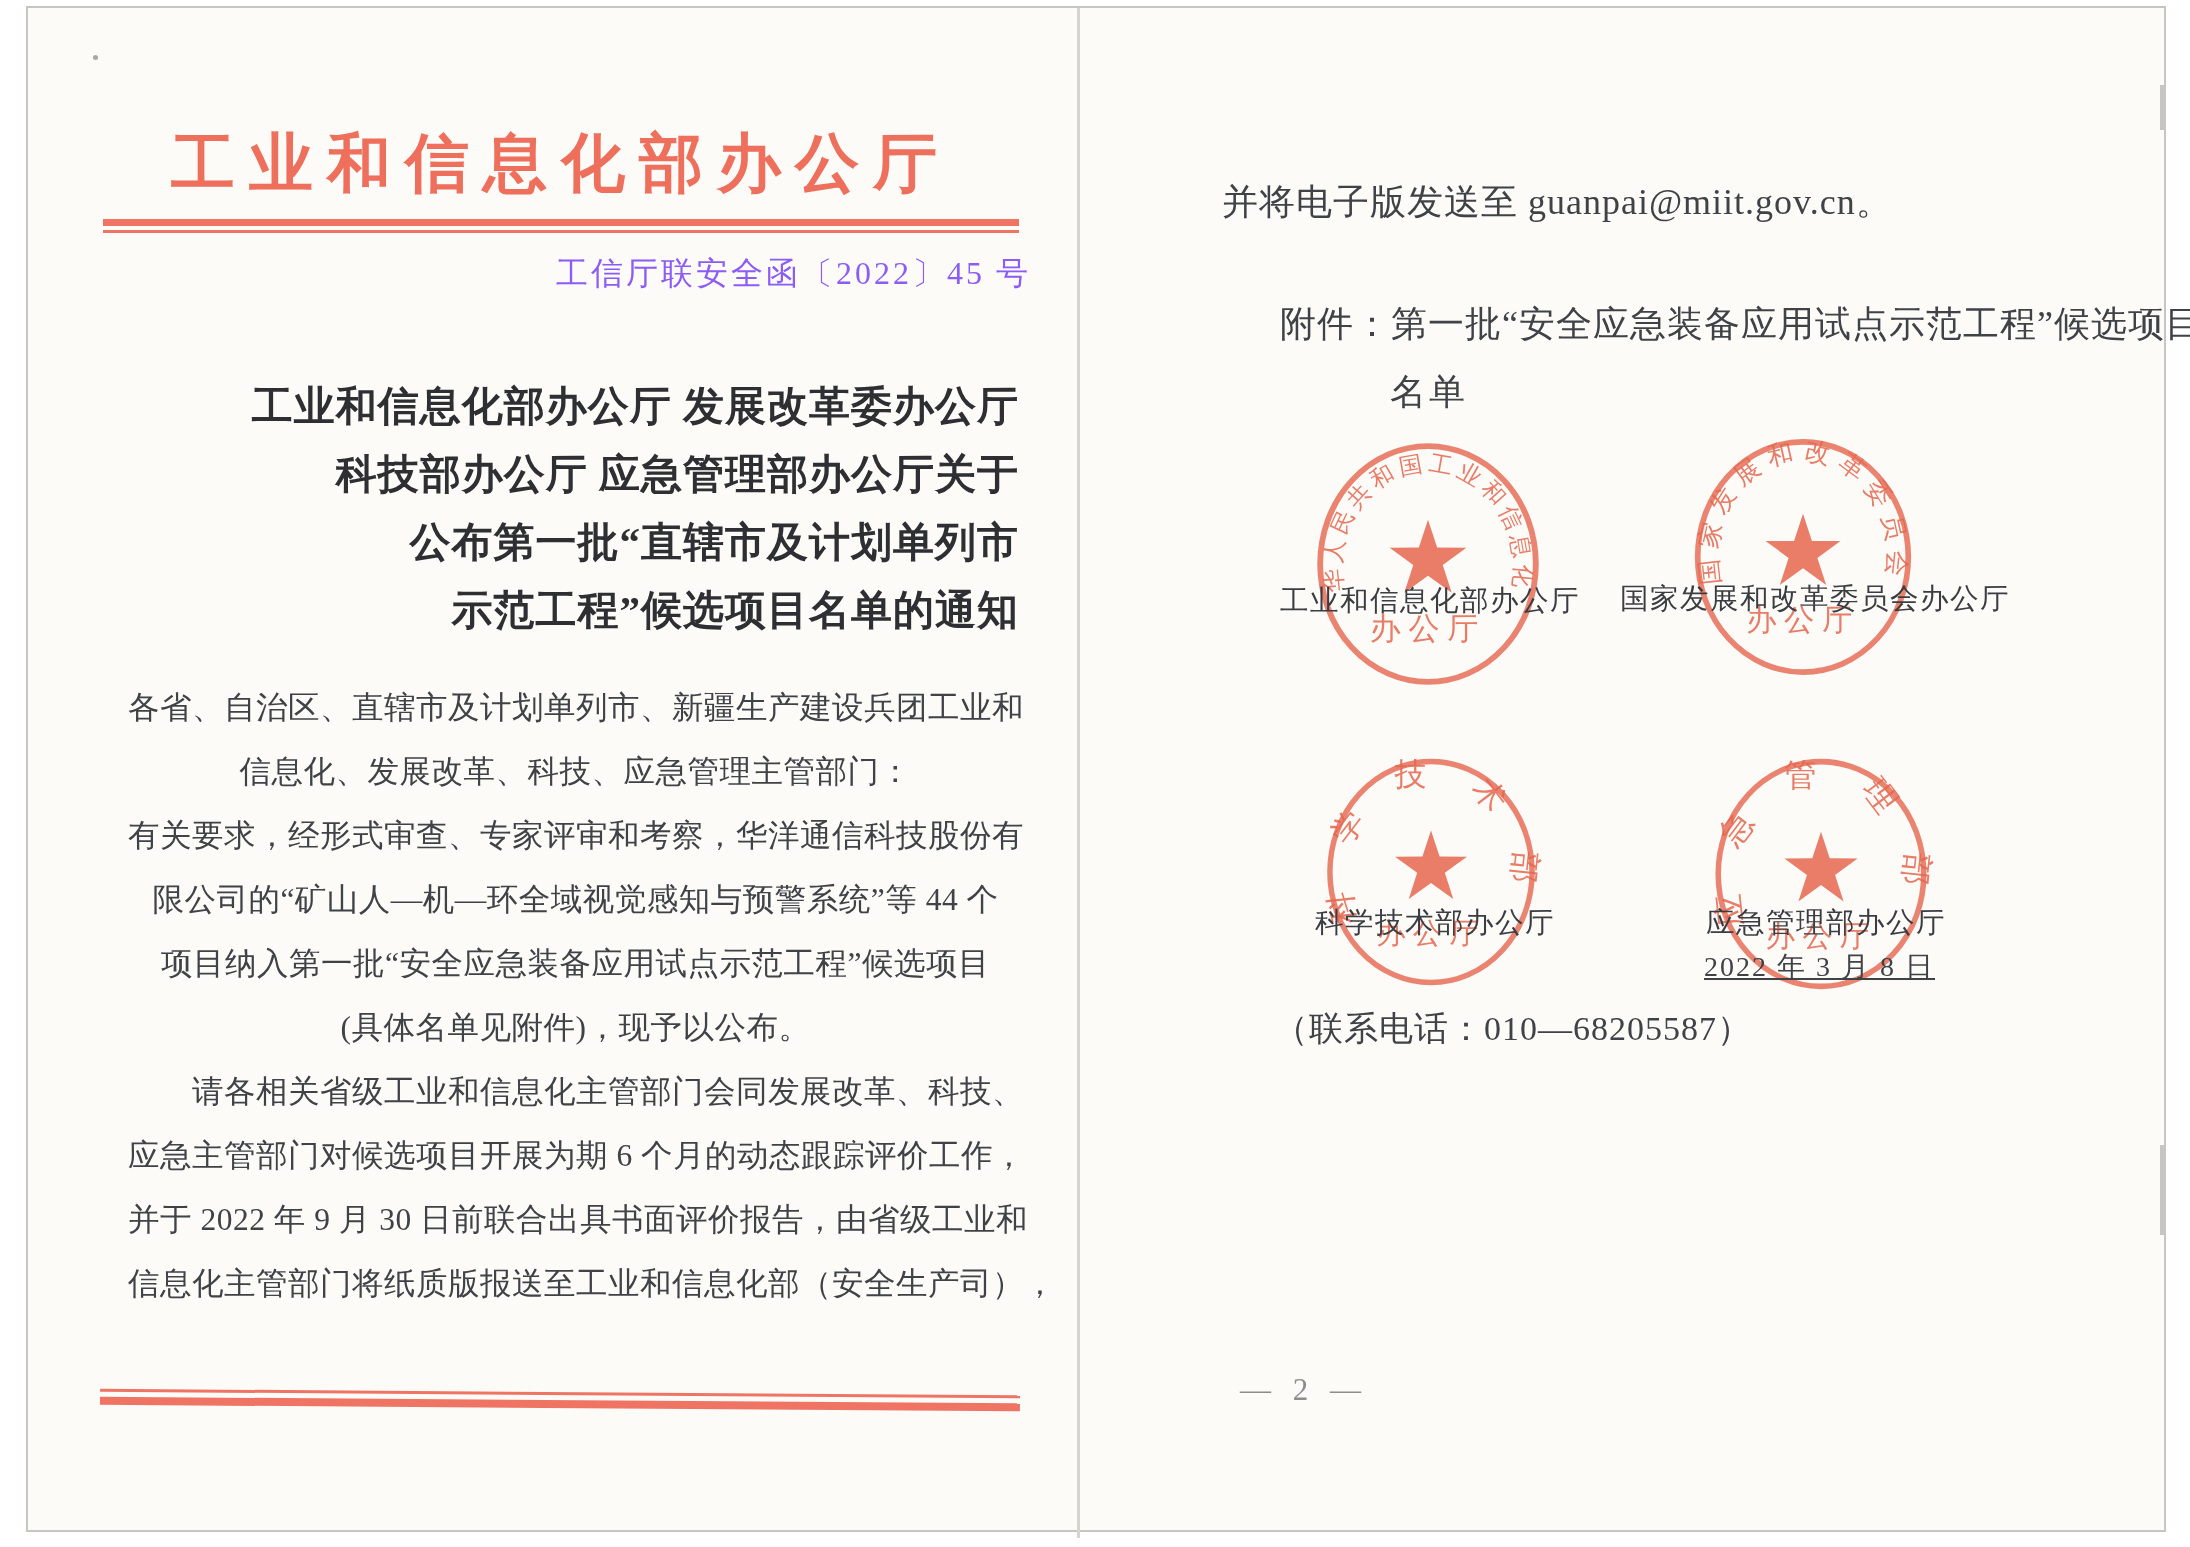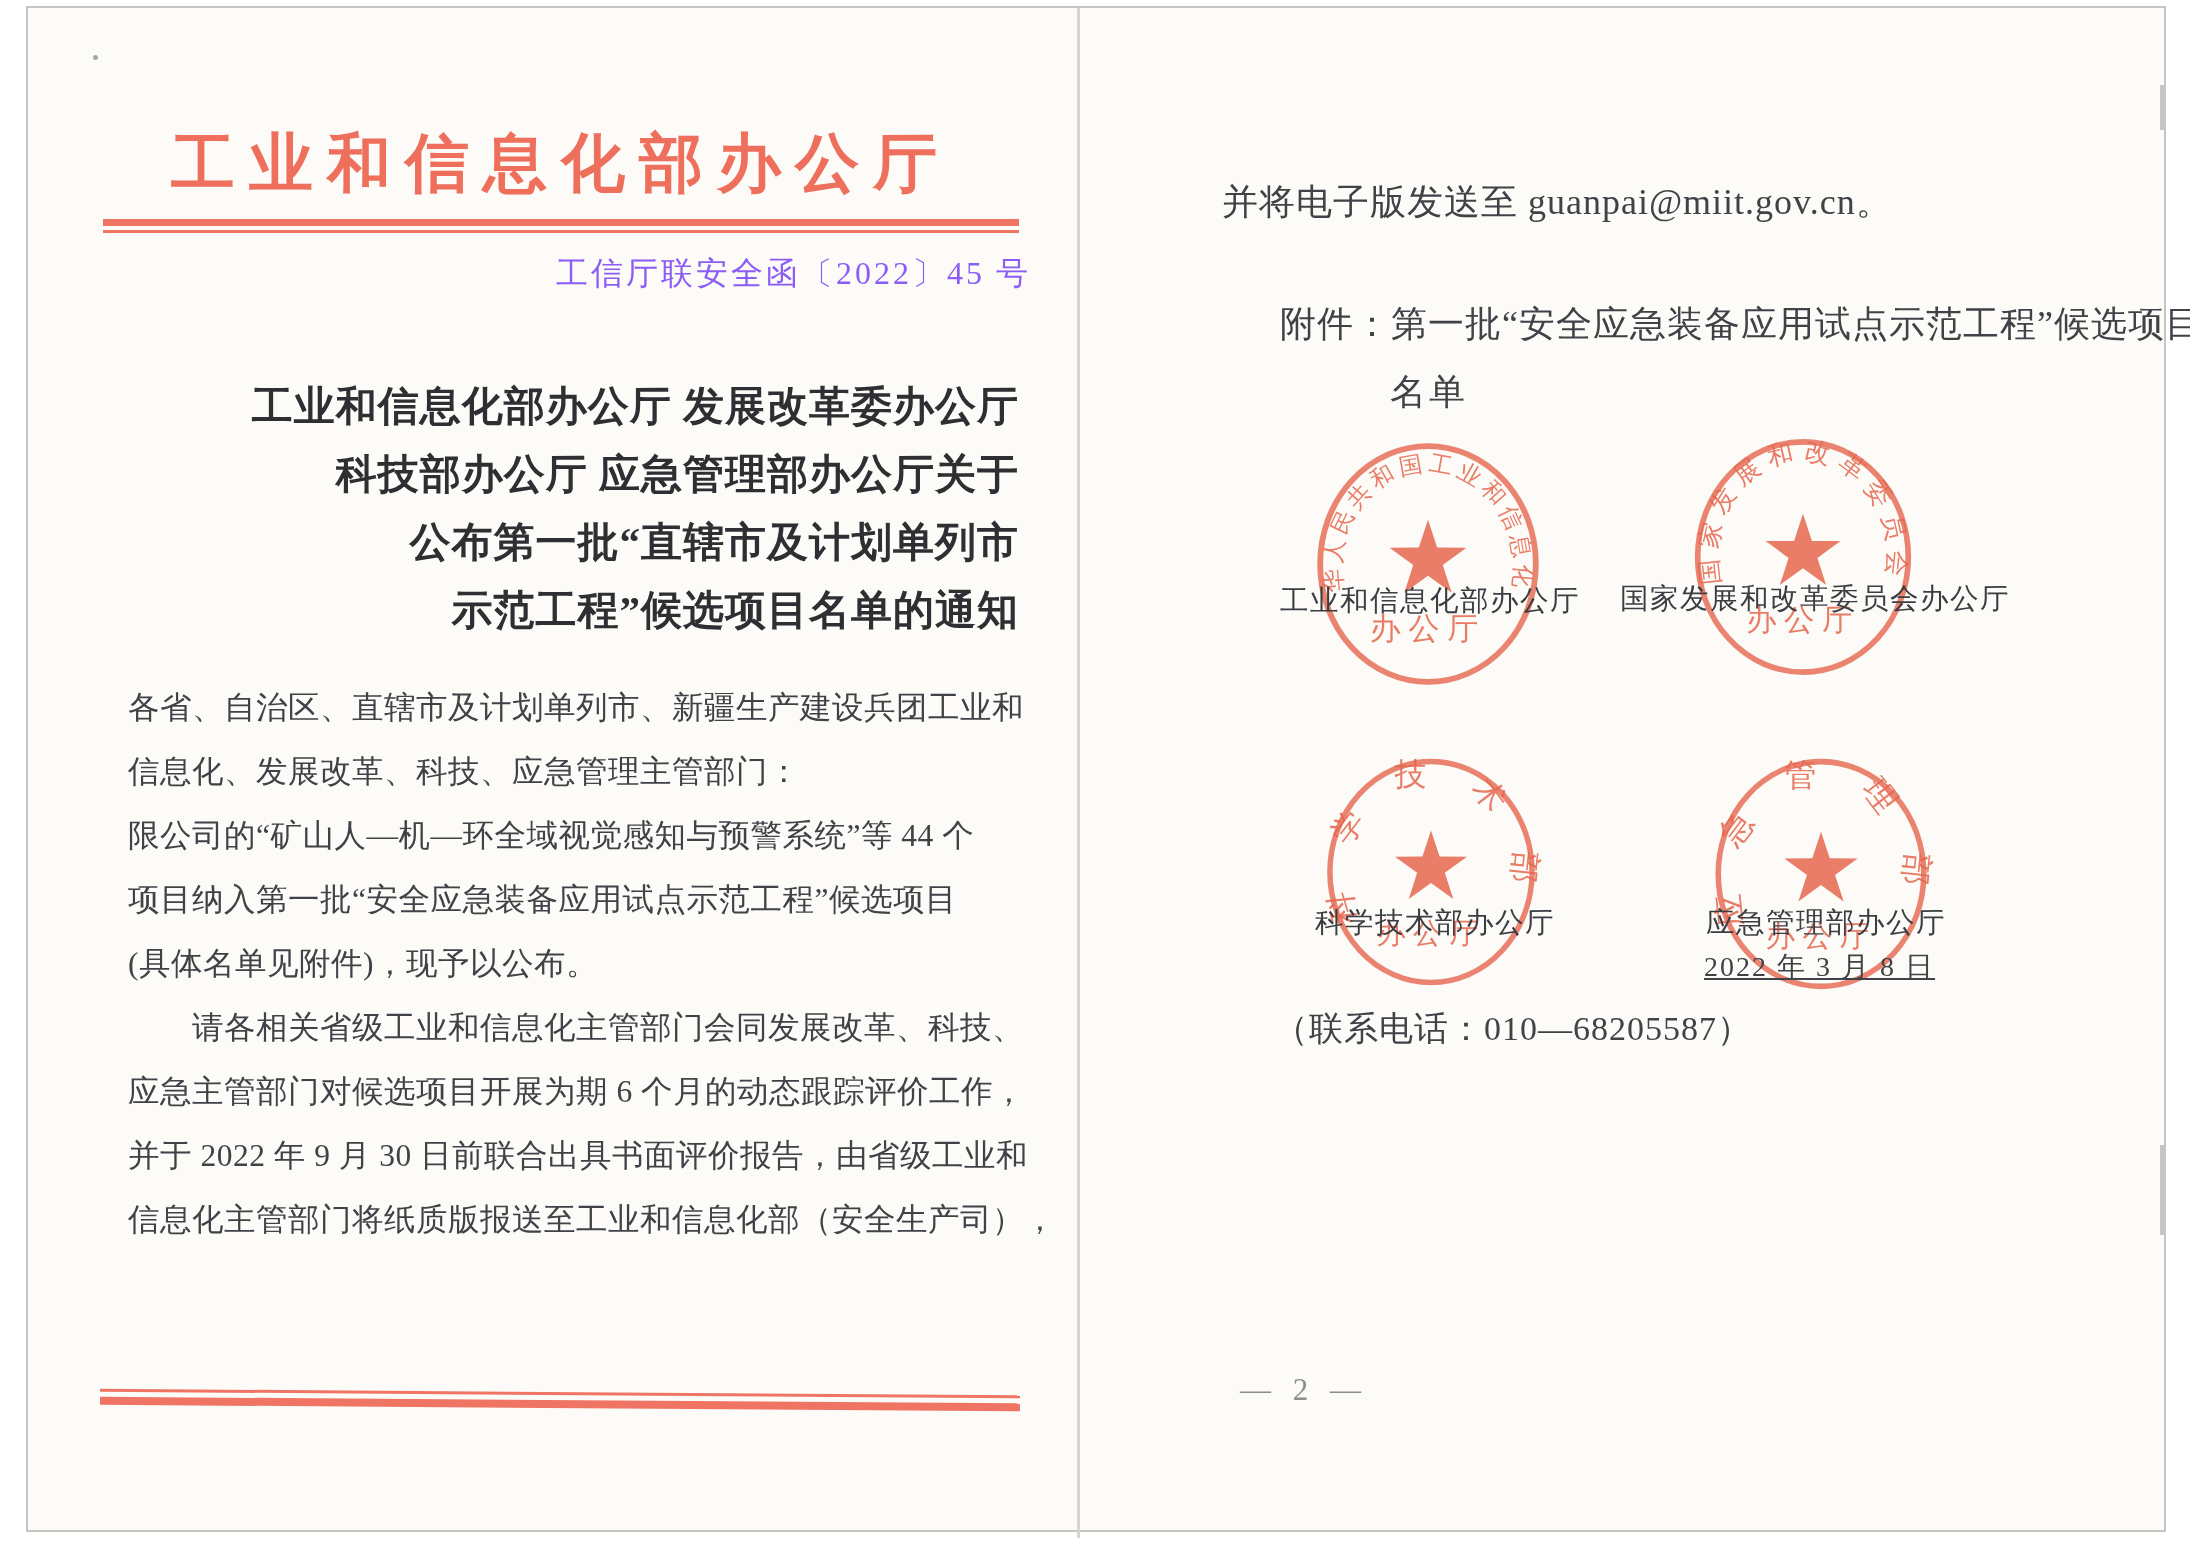--- a/index.html
+++ b/index.html
@@ -34,21 +34,21 @@
   .rule-bottom .b2{height:8px;}
   .doc-number{
     position:absolute;left:556px;top:252px;
     font-size:32px;letter-spacing:3px;color:#8b5cf6;white-space:nowrap;
   }
   .title-block{position:absolute;left:103px;top:372px;width:916px;}
   .title-line{
     height:68px;line-height:68px;text-align:right;white-space:nowrap;
     font-size:41px;font-weight:bold;letter-spacing:1px;color:#2d2f33;
   }
-  .body-block{position:absolute;left:128px;top:676px;width:895px;}
+  .body-block{position:absolute;left:128px;top:676px;width:895px;text-align:center;}
   .body-line{
     height:64px;line-height:64px;white-space:nowrap;
     font-size:31.5px;letter-spacing:0.5px;color:#3f4246;
   }
   
   .p2-text{position:absolute;white-space:nowrap;color:#3f4246;}
   .p2-intro{left:1222px;top:178px;font-size:36px;letter-spacing:1px;}
   .p2-attach1{left:1280px;top:300px;font-size:36px;letter-spacing:1px;}
   .p2-attach2{left:1390px;top:368px;font-size:36px;letter-spacing:3px;}
   .seal{position:absolute;z-index:1;}
@@ -92,20 +92,21 @@
   <div class="title-block">
     <div class="title-line">工业和信息化部办公厅 发展改革委办公厅</div>
     <div class="title-line">科技部办公厅 应急管理部办公厅关于</div>
     <div class="title-line">公布第一批“直辖市及计划单列市</div>
     <div class="title-line">示范工程”候选项目名单的通知</div>
   </div>
 
   <div class="body-block">
     <div class="body-line">各省、自治区、直辖市及计划单列市、新疆生产建设兵团工业和</div>
     <div class="body-line">信息化、发展改革、科技、应急管理主管部门：</div>
+    <div class="body-line">有关要求，经形式审查、专家评审和考察，华洋通信科技股份有</div>
     <div class="body-line">限公司的“矿山人—机—环全域视觉感知与预警系统”等 44 个</div>
     <div class="body-line">项目纳入第一批“安全应急装备应用试点示范工程”候选项目</div>
     <div class="body-line">(具体名单见附件)，现予以公布。</div>
     <div class="body-line">　　请各相关省级工业和信息化主管部门会同发展改革、科技、</div>
     <div class="body-line">应急主管部门对候选项目开展为期 6 个月的动态跟踪评价工作，</div>
     <div class="body-line">并于 2022 年 9 月 30 日前联合出具书面评价报告，由省级工业和</div>
     <div class="body-line">信息化主管部门将纸质版报送至工业和信息化部（安全生产司），</div>
   </div>
 
   <div class="hrule rule-bottom">

